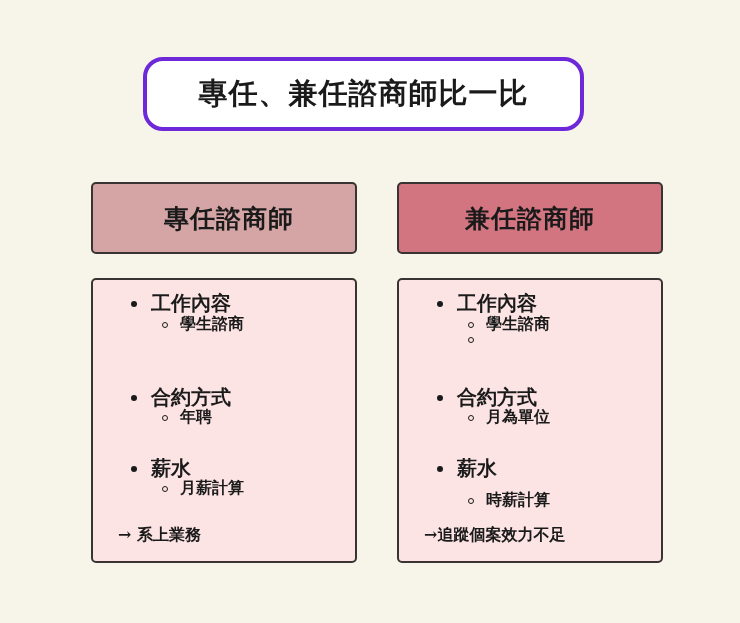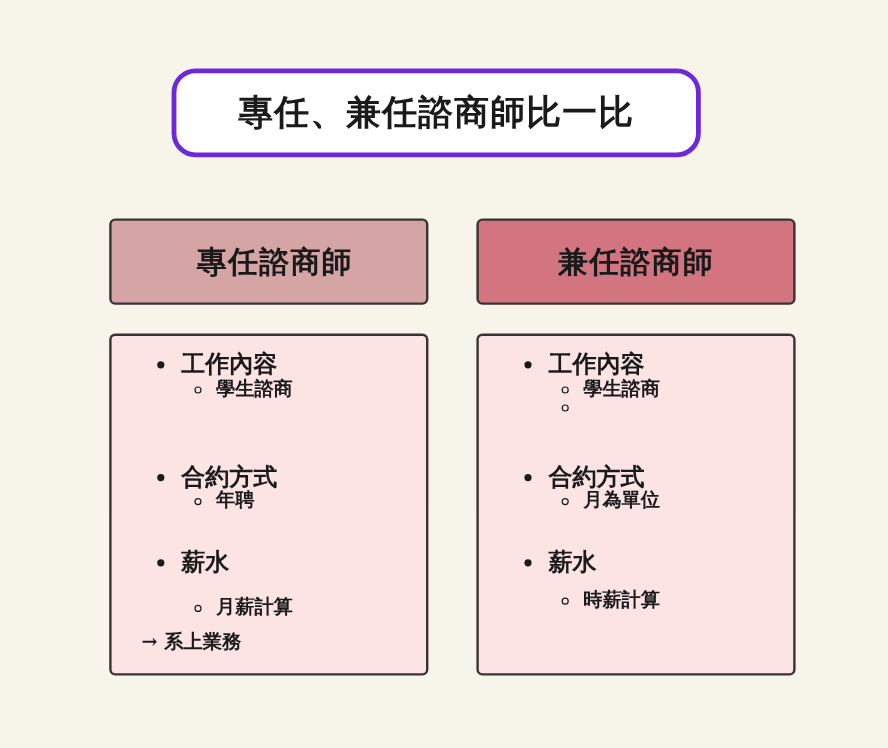--- a/index.html
+++ b/index.html
@@ -100,21 +100,21 @@
   </div>
   <div class="l2" style="top:127px">
     <span class="circle"></span>
     <span>年聘</span>
   </div>
 
   <div class="l1" style="top:175px">
     <span class="bullet"></span>
     <span>薪水</span>
   </div>
-  <div class="l2" style="top:216px">
+  <div class="l2" style="top:198px">
     <span class="circle"></span>
     <span>月薪計算</span>
   </div>
 
   <div class="conclusion">→ 系上業務</div>
 </div>
 
 <div class="col-header right">
   <span>兼任諮商師</span>
 </div>
@@ -142,13 +142,14 @@
 
   <div class="l1" style="top:175px">
     <span class="bullet"></span>
     <span>薪水</span>
   </div>
   <div class="l2" style="top:210px">
     <span class="circle"></span>
     <span>時薪計算</span>
   </div>
 
+  <div class="conclusion">→追蹤個案效力不足</div>
 </div>
 
 </body></html>

